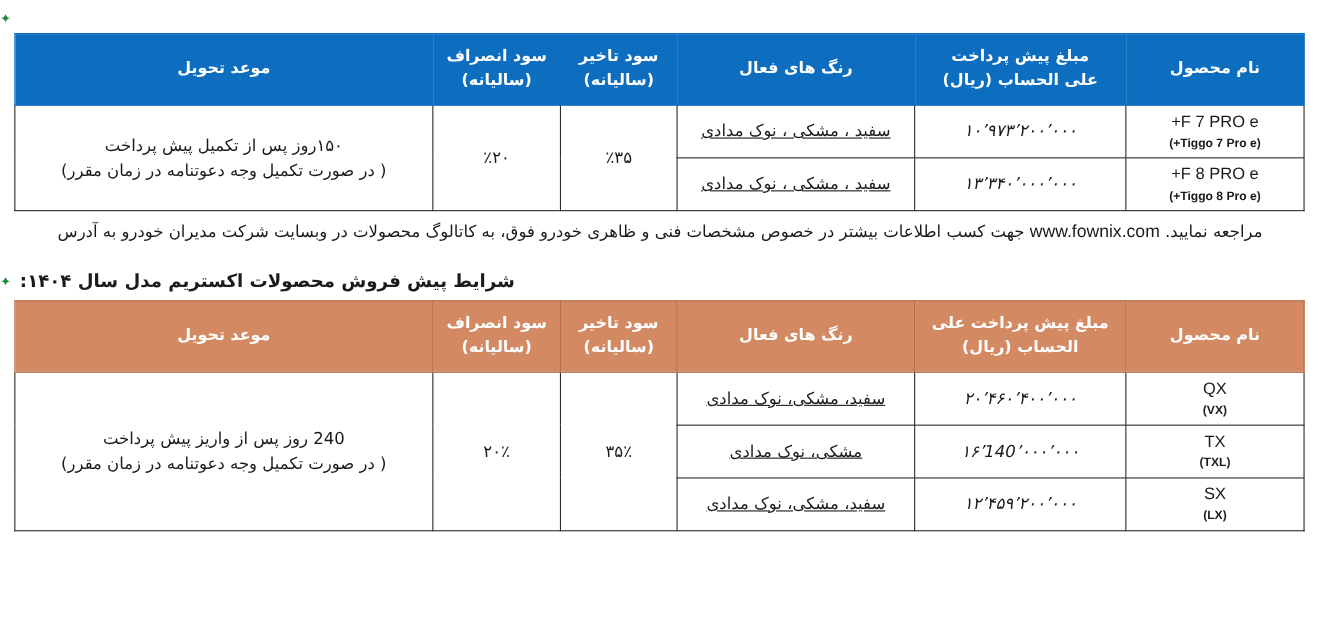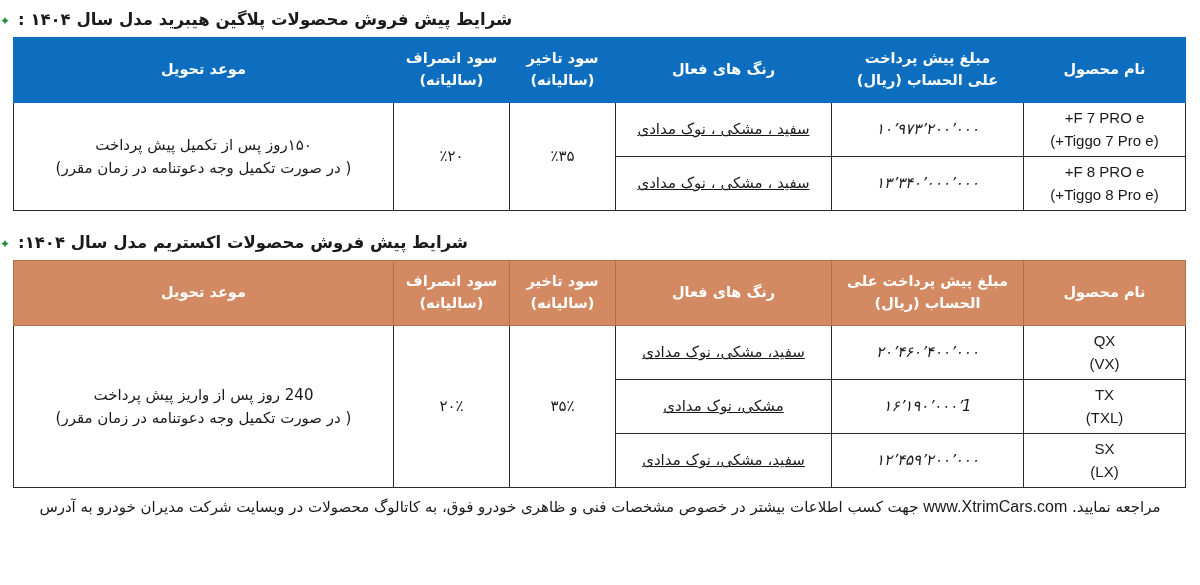--- a/index.html
+++ b/index.html
@@ -69,21 +69,21 @@
   }
   .hybrid thead th { background: #0d6ec0; border-color: #0d6ec0; }
   .hybrid thead th.first-col { border-left-color: #0d6ec0; }
   .xtrim thead th { background: #d38a63; border-color: #b06f4b; }
 
   td.product {
     font-size: 15.5px;
     line-height: 1.45;
     font-family: "Liberation Sans", sans-serif;
   }
-  td.product .sub { font-size: 15px; }
+  td.product .sub { font-size: 11px; font-weight: bold; }
   td.amount { font-size: 15.5px; letter-spacing: 0.3px; font-style: italic; }
   td.colors { font-size: 15.5px; text-decoration: underline; }
   td.profit { font-size: 16px; }
   td.delivery {
     font-size: 15.5px;
     line-height: 1.7;
     padding: 8px 10px;
   }
   .col-product { width: 162px; }
   .col-amount  { width: 192px; }
@@ -111,21 +111,20 @@
   .gap-4 { height: 8px; }
 </style>
 </head>
 <body>
 
 <div class="page">
 
   <div class="gap-1"></div>
   <div class="section-heading">
     <span class="bullet-diamond">✦</span>
-    <span class="heading-text">شرایط پیش فروش محصولات پلاگین هیبرید مدل سال ۱۴۰۴ :</span>
   </div>
   <div class="gap-2"></div>
 
   <table class="preorder hybrid">
     <colgroup>
       <col class="col-product">
         <col class="col-amount">
         <col class="col-colors">
       <col class="col-late">
         <col class="col-cancel">
@@ -169,20 +168,25 @@
         <td class="product">
           <div>F 8 PRO e+</div>
           <div class="sub">(Tiggo 8 Pro e+)</div>
         </td>
         <td class="amount">۱۳٬۳۴۰٬۰۰۰٬۰۰۰</td>
         <td class="colors">سفید ، مشکی ، نوک مدادی</td>
       </tr>
     </tbody>
   </table>
 
+  <div class="footnote">
+    <span>مراجعه نمایید.</span>
+    <span class="url">www.fownix.com</span>
+    <span>جهت کسب اطلاعات بیشتر در خصوص مشخصات فنی و ظاهری خودرو فوق، به کاتالوگ محصولات در وبسایت شرکت مدیران خودرو به آدرس</span>
+  </div>
 
   <div class="gap-3"></div>
   <div class="section-heading">
     <span class="bullet-diamond">✦</span>
     <span class="heading-text">شرایط پیش فروش محصولات  اکستریم  مدل سال ۱۴۰۴:</span>
   </div>
   <div class="gap-4"></div>
 
   <table class="preorder xtrim">
     <colgroup>
@@ -225,33 +229,28 @@
         <td class="delivery" rowspan="3">
           <div>240 روز پس از واریز پیش پرداخت</div>
           <div>( در صورت تکمیل وجه دعوتنامه در زمان مقرر)</div>
         </td>
       </tr>
       <tr>
         <td class="product">
           <div>TX</div>
           <div class="sub">(TXL)</div>
         </td>
-        <td class="amount">۱۶٬۱۹۰٬۰۰۰٬1</td>
+        <td class="amount">۱۶٬140٬۰۰۰٬۰۰۰</td>
         <td class="colors">مشکی، نوک مدادی</td>
       </tr>
       <tr>
         <td class="product">
           <div>SX</div>
           <div class="sub">(LX)</div>
         </td>
         <td class="amount">۱۲٬۴۵۹٬۲۰۰٬۰۰۰</td>
         <td class="colors">سفید، مشکی، نوک مدادی</td>
       </tr>
     </tbody>
   </table>
 
-  <div class="footnote">
-    <span>مراجعه نمایید.</span>
-    <span class="url">www.XtrimCars.com</span>
-    <span>جهت کسب اطلاعات بیشتر در خصوص مشخصات فنی و ظاهری خودرو فوق، به کاتالوگ محصولات در وبسایت شرکت مدیران خودرو به آدرس</span>
-  </div>
 
 </div>
 
 </body></html>

